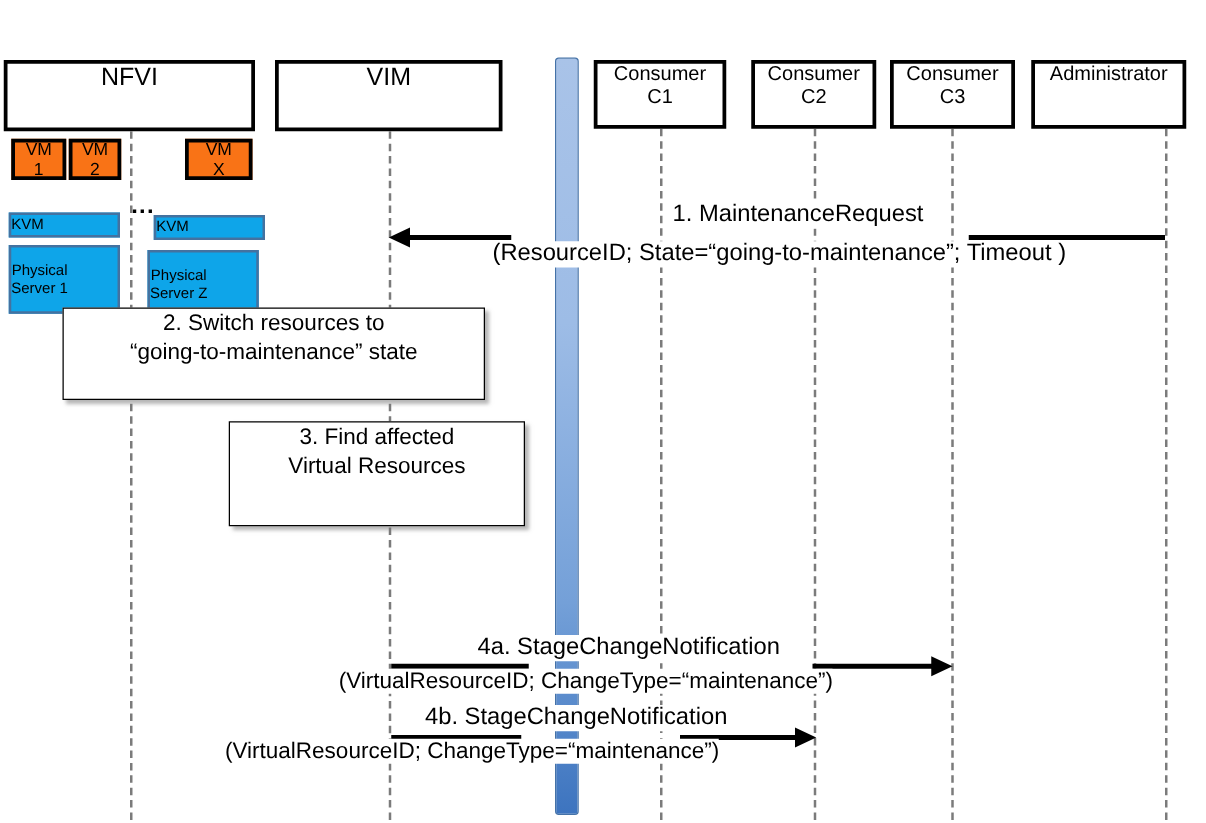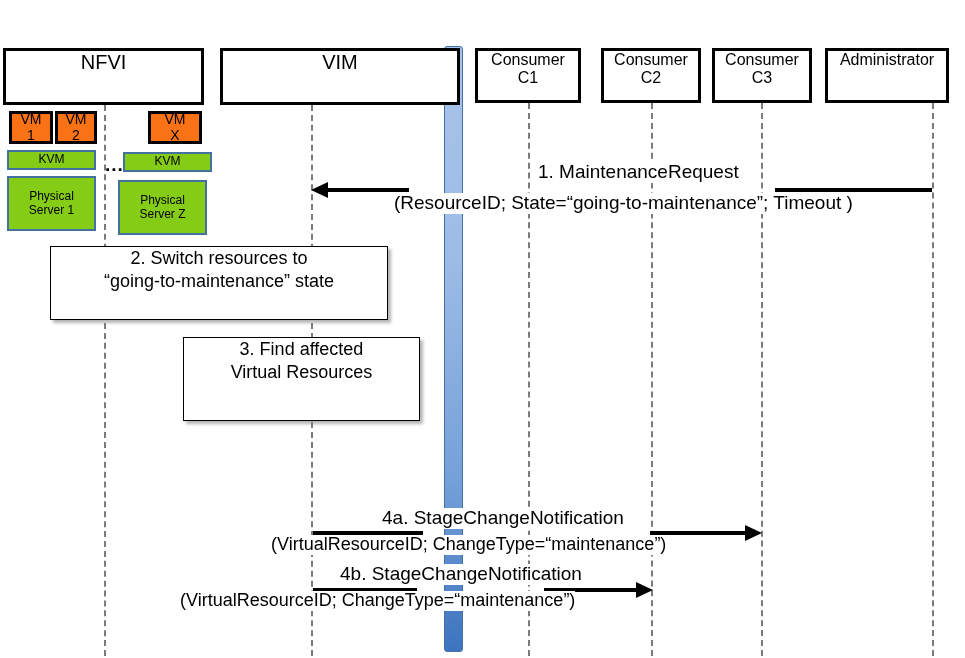--- a/index.html
+++ b/index.html
@@ -80,28 +80,28 @@
     justify-content: center;
     text-align: center;
     font-size: 14px;
     line-height: 1.12;
     z-index: 5;
   }
   .blue-box {
     position: absolute;
     box-sizing: border-box;
     border: 2px solid #4472a0;
-    background: #84cc16;
+    background: #0ea5e9;
     display: flex;
     align-items: center;
-    justify-content: center;
     text-align: center;
     font-size: 12px;
     line-height: 1.15;
     z-index: 5;
+    margin-top: 20px;
   }
   .ellipsis-dots {
     position: absolute;
     left: 105px;
     top: 155px;
     font-size: 19px;
     font-weight: bold;
     letter-spacing: 1px;
     color: #000;
     z-index: 6;
@@ -171,21 +171,21 @@
   <div class="lifeline" style="left:651px; top:103px; height:553px;"></div>
   <div class="lifeline" style="left:761px; top:103px; height:553px;"></div>
   <div class="lifeline" style="left:932px; top:103px; height:553px;"></div>
 
   <div class="nbi-bar"></div>
 
   <div class="actor-box actor-big" style="left:3px; top:48px; width:201px; height:57px;">
     <span class="actor-label">NFVI</span>
   </div>
 
-  <div class="actor-box actor-big" style="left:220px; top:48px; width:240px; height:57px;">
+  <div class="actor-box actor-big" style="left:220px; top:48px; width:182px; height:57px;">
     <span class="actor-label">VIM</span>
   </div>
 
   <div class="actor-box actor-mid" style="left:475px; top:48px; width:106px; height:55px;">
     <span>
       <span style="display:block">Consumer</span>
       <span style="display:block">C1</span>
     </span>
   </div>
 

